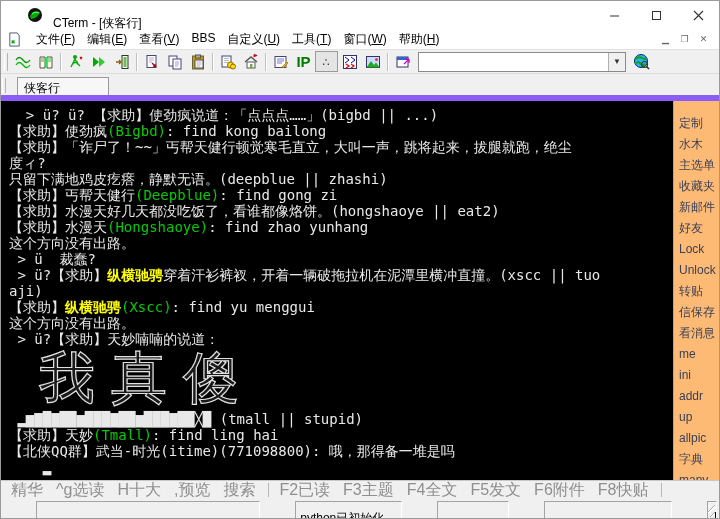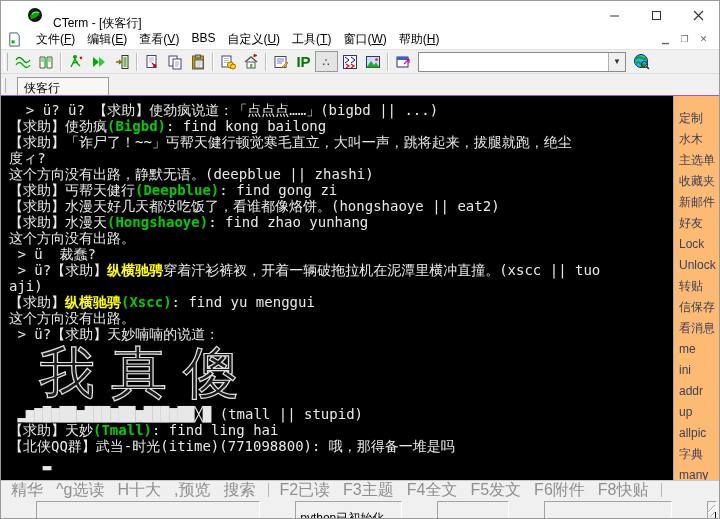--- a/index.html
+++ b/index.html
@@ -36,25 +36,25 @@
   .dots { color:#222; font-size:11px; letter-spacing:1px; line-height:6px; }
   .combo { width:208px; height:20px; background:#fff; border:1px solid #8a8a8a; display:flex; margin:0 4px; }
   .combo input { flex:1; border:none; outline:none; font-size:12px; padding:0 3px; background:transparent; }
   .combo .drop { width:17px; background:#f0f0f0; border-left:1px solid #b0b0b0; display:flex;
                  align-items:center; justify-content:center; font-size:8px; color:#333; }
   
   .tabrow { height:21px; background:#f0f0f0; display:flex; align-items:flex-end; }
   .tab { width:92px; height:18px; margin-left:8px; background:#f7f7f7; border:1px solid #9a9a9a;
          border-bottom:none; font-size:12px; color:#000; padding:2px 0 0 6px; }
   
-  .main { display:flex; height:385px; border-top:1px solid #8b5cf6; }
+  .main { display:flex; height:385px; border-top:6px solid #8b5cf6; }
   .terminal { flex:1; background:#000; overflow:hidden; padding:6px 0 0 8px;
               font-family:"DejaVu Sans Mono","Liberation Mono",monospace; font-size:14px; color:#e8e8e8; }
   .term-line { white-space:pre; height:16px; line-height:16px; }
-  .c-g { color:#00cc00; font-weight:bold; }
+  .c-g { color:#00cc00; font-weight:normal; }
   .c-y { color:#ffff00; font-weight:bold;text-align:right; }
   .term-art { height:62px; line-height:58px; margin:2px 0 0 30px; font-size:56px; letter-spacing:16px;
               font-family:"Liberation Sans",sans-serif; color:rgba(255,255,255,0.10);
               -webkit-text-stroke:1.2px #e2e2e2; font-weight:100; }
   .sidebar { width:46px; background:#fdba74; border-left:1px solid #a8a8a8; padding-top:12px; overflow:hidden; }
   .side-item { height:21px; font-size:12px; color:#3c4158; padding-left:5px; line-height:21px; white-space:nowrap; }
   
   .fkeybar { height:19px; background:#f0f0f0; border-top:1px solid #c8c8c8; display:flex; align-items:center;
              font-size:16px; color:#8f8f8f; padding-left:10px; }
   .fkey { margin-right:13px; white-space:nowrap; }
@@ -257,21 +257,21 @@
     <div class="grip" style="height:15px; margin-bottom:2px;"></div>
     <div class="tab">侠客行</div>
   </div>
 
   <div class="main">
     <div class="terminal" id="terminal">
         <div class="term-line"><span>  &gt; ü? ü? 【求助】使劲疯说道：「点点点……」(bigbd || ...)</span></div>
         <div class="term-line"><span>【求助】使劲疯</span><span class="c-g">(Bigbd)</span><span>: find kong bailong</span></div>
         <div class="term-line"><span>【求助】「诈尸了！~~」丐帮天健行顿觉寒毛直立，大叫一声，跳将起来，拔腿就跑，绝尘</span></div>
         <div class="term-line"><span>度ィ?</span></div>
-        <div class="term-line"><span>这个方向没有出路，静默无语。(deepblue || zhashi)</span></div>
+        <div class="term-line"><span>只留下满地鸡皮疙瘩，静默无语。(deepblue || zhashi)</span></div>
         <div class="term-line"><span>【求助】丐帮天健行</span><span class="c-g">(Deepblue)</span><span>: find gong zi</span></div>
         <div class="term-line"><span>【求助】水漫天好几天都没吃饭了，看谁都像烙饼。(hongshaoye || eat2)</span></div>
         <div class="term-line"><span>【求助】水漫天</span><span class="c-g">(Hongshaoye)</span><span>: find zhao yunhang</span></div>
         <div class="term-line"><span>这个方向没有出路。</span></div>
         <div class="term-line"><span> &gt; ü  裁蠢?</span></div>
         <div class="term-line"><span> &gt; ü?【求助】</span><span class="c-y">纵横驰骋</span><span>穿着汗衫裤衩，开着一辆破拖拉机在泥潭里横冲直撞。(xscc || tuo</span></div>
         <div class="term-line"><span>aji)</span></div>
         <div class="term-line"><span>【求助】</span><span class="c-y">纵横驰骋</span><span class="c-g">(Xscc)</span><span>: find yu menggui</span></div>
         <div class="term-line"><span>这个方向没有出路。</span></div>
         <div class="term-line"><span> &gt; ü?【求助】天妙喃喃的说道：</span></div>

